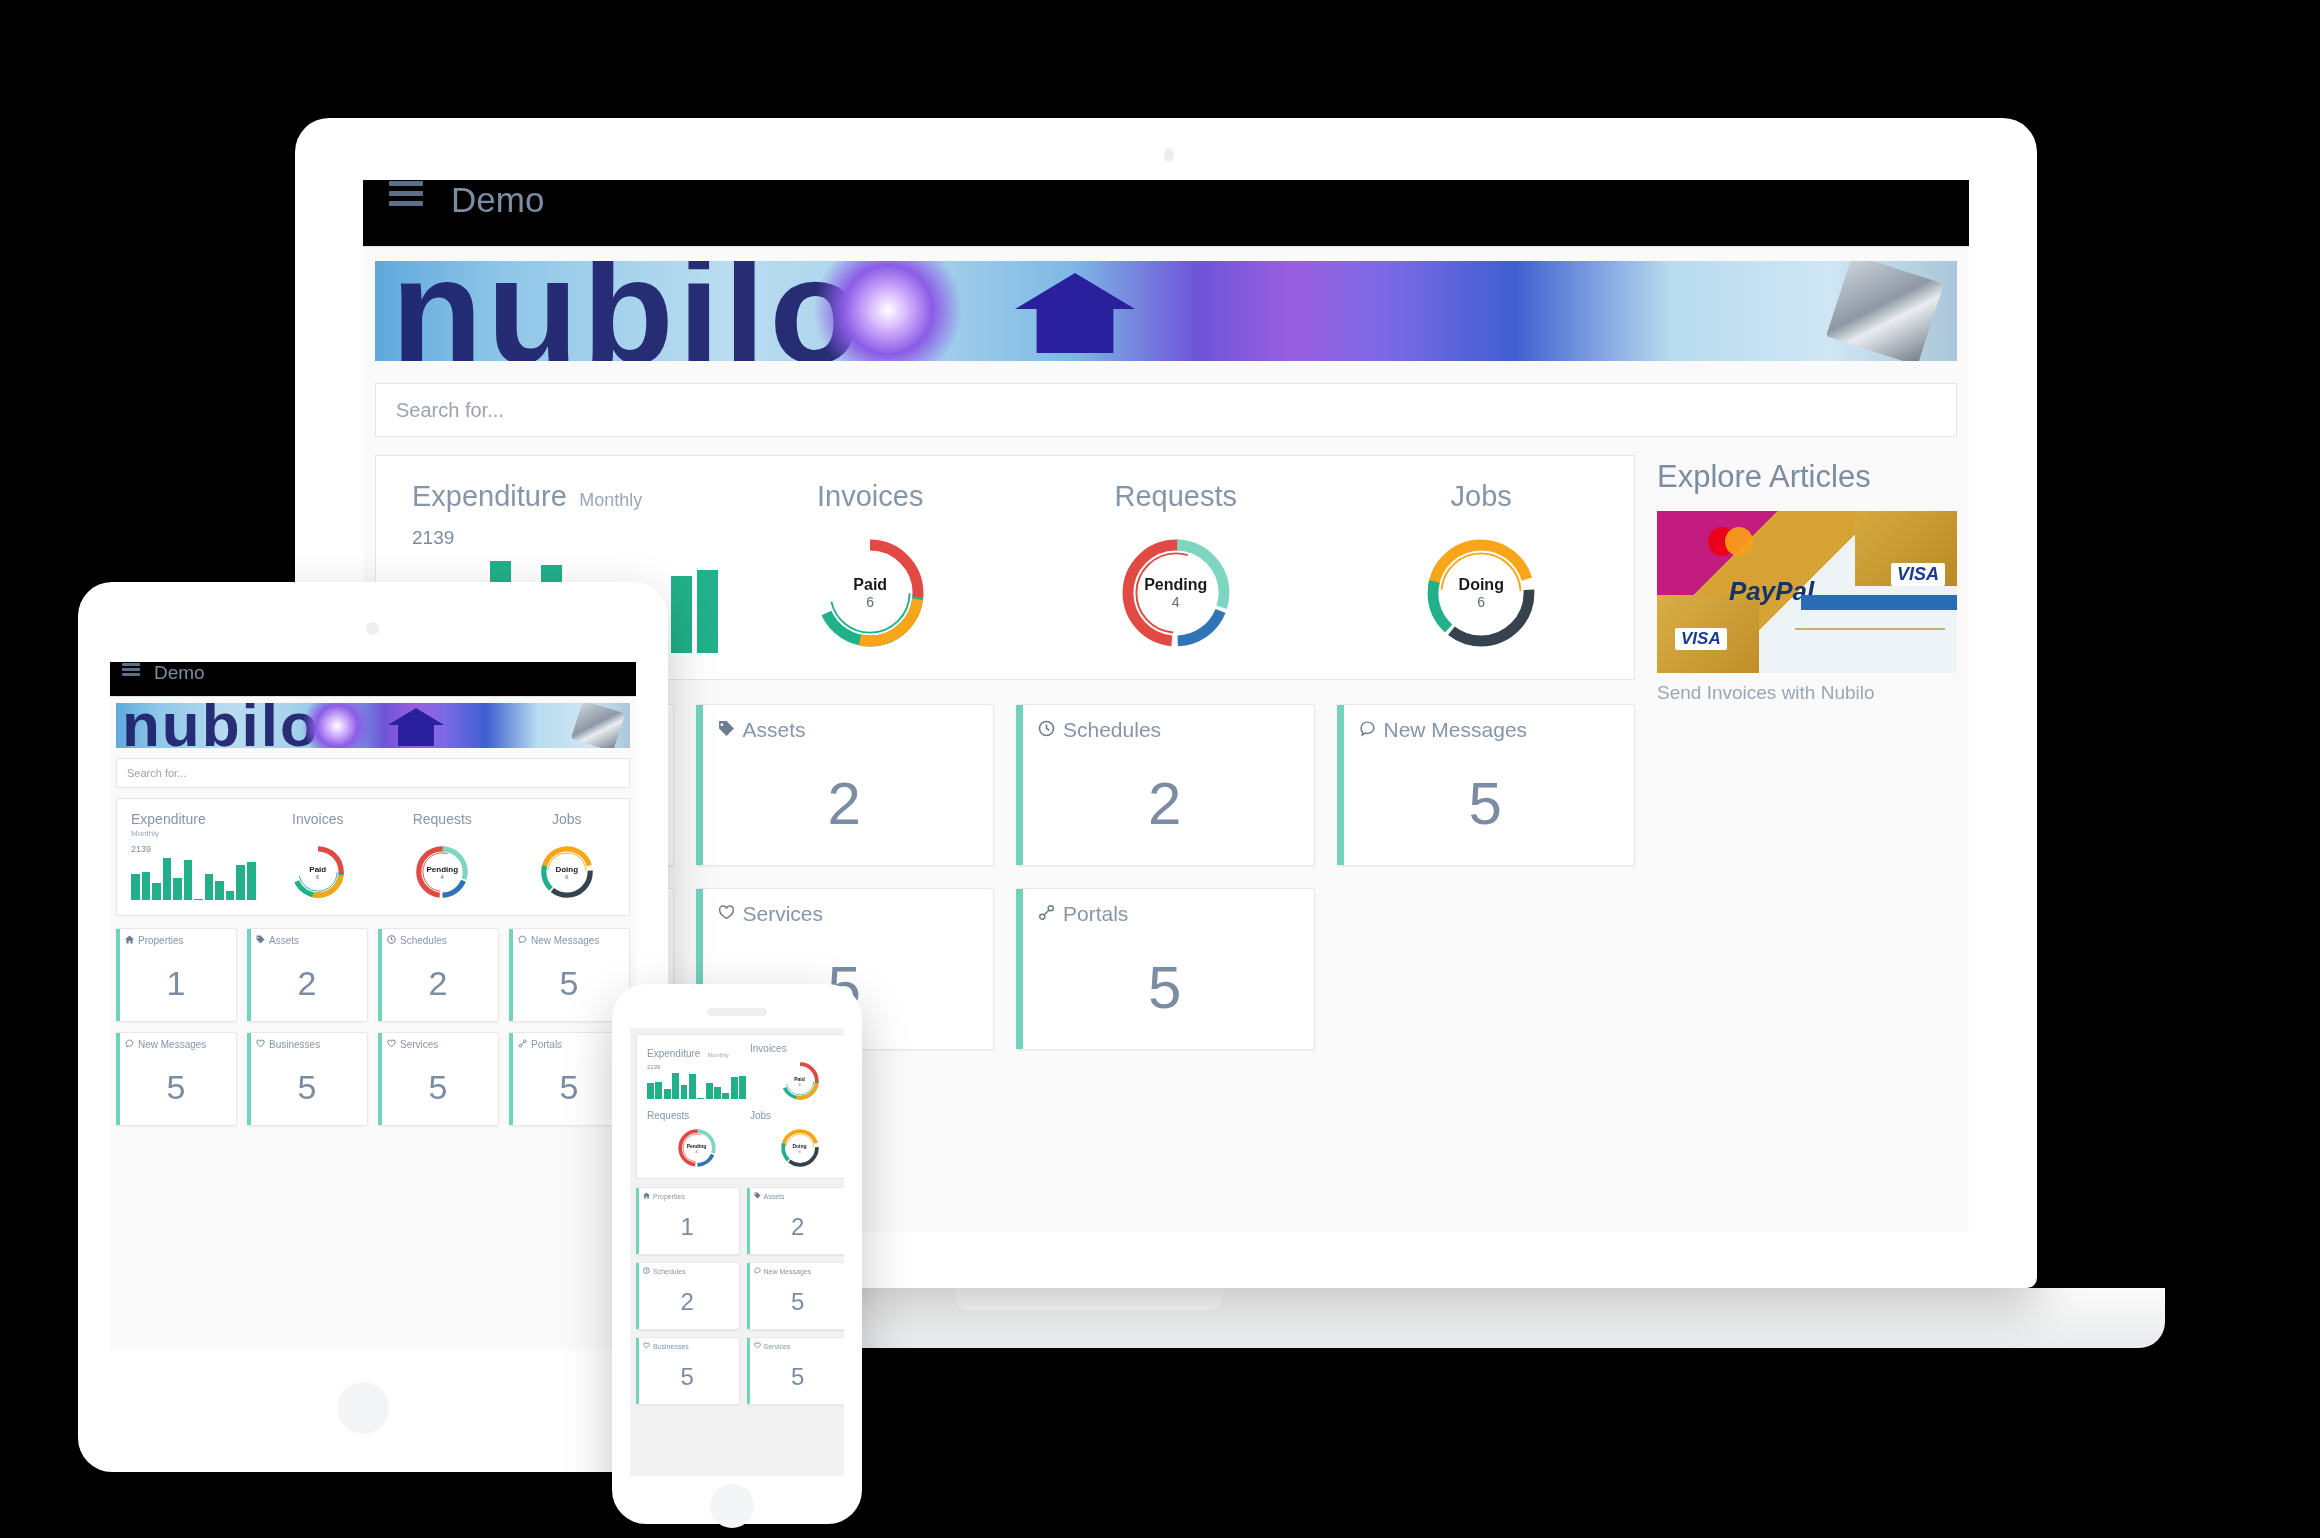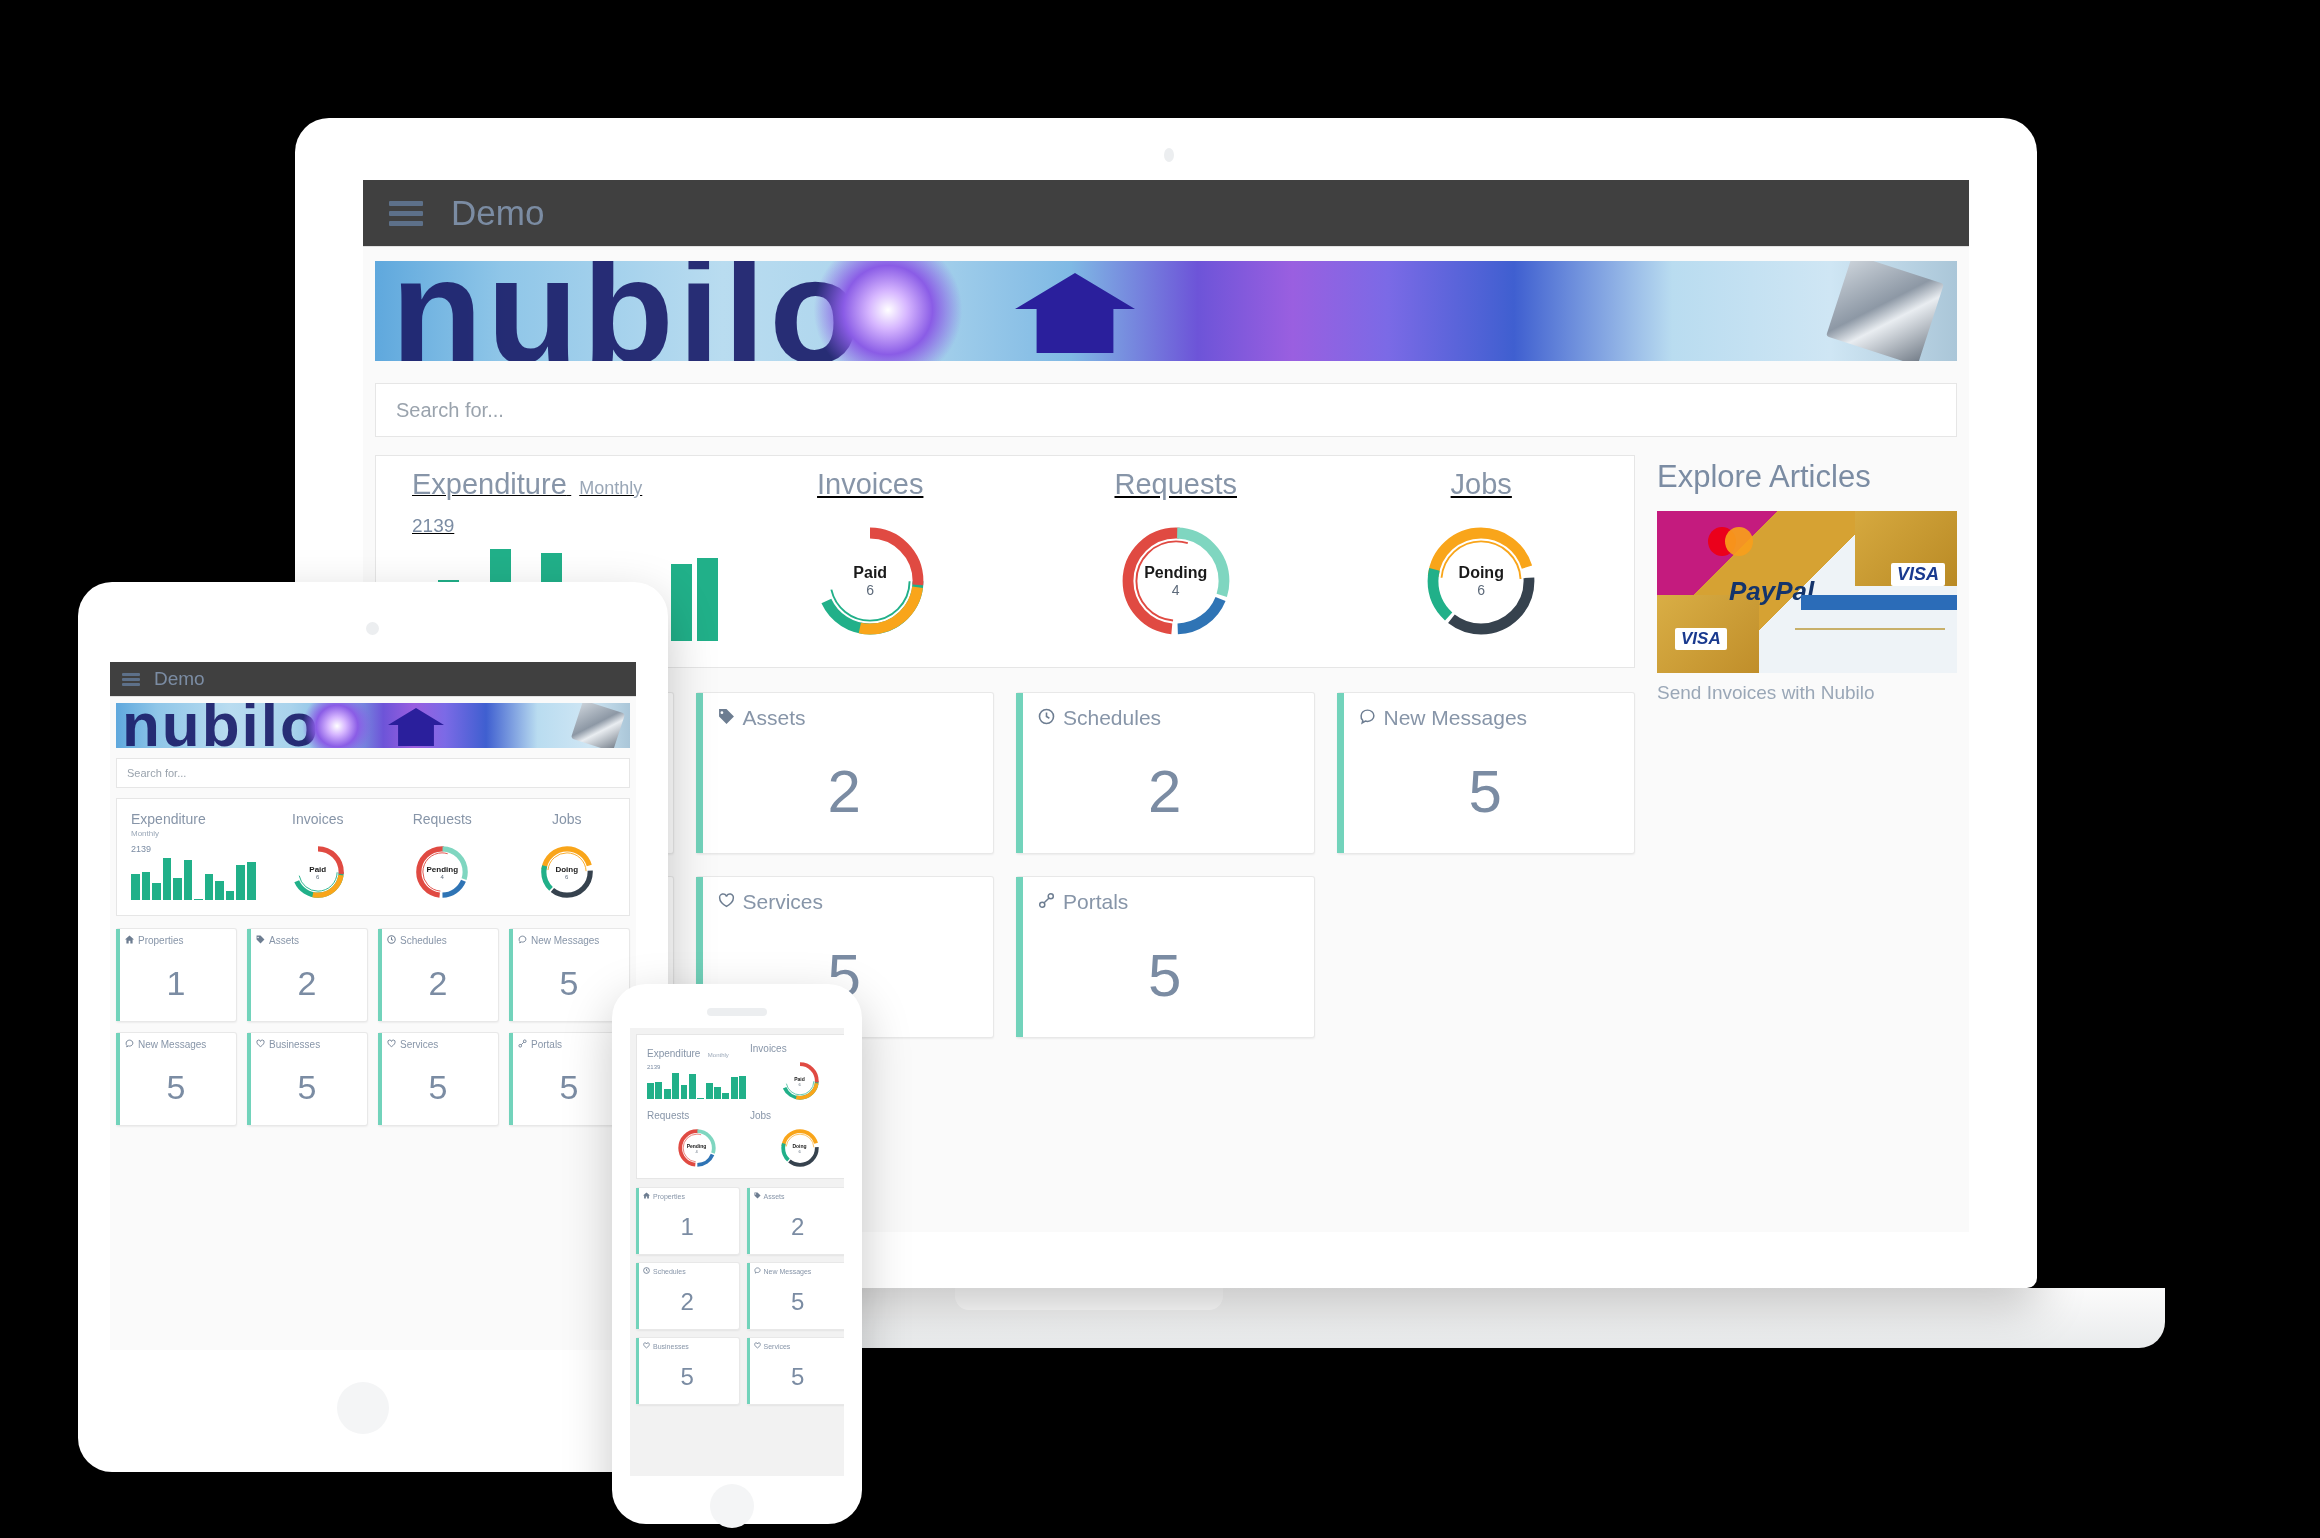--- a/index.html
+++ b/index.html
@@ -1,21 +1,21 @@
 <!DOCTYPE html>
 <html><head>
 <meta charset="utf-8">
 <style>
   html,body{margin:0;padding:0;background:#000;}
   body{width:2320px;height:1538px;overflow:hidden;font-family:"Liberation Sans",sans-serif;}
   #stage{position:relative;width:2320px;height:1538px;background:#000;}
 
   
   .app{background:#fafafa;width:100%;height:100%;overflow:hidden;position:relative;}
-  .appbar{background:#404040;border-bottom:1px solid #e0e0e0;display:flex;align-items:center;}
+  .appbar{background:#000000;border-bottom:1px solid #e0e0e0;display:flex;}
   .burger{display:flex;flex-direction:column;justify-content:center;}
   .burger i{display:block;background:#5d7089;border-radius:1px;}
   .apptitle{color:#7b8ca3;font-weight:400;}
   .banner{background:linear-gradient(90deg,#5fa8dd 0%,#8fc6e8 8%,#b9dcf0 22%,#a9d3ec 34%,#7fb9e4 44%,#6d54d8 52%,#9a5fe0 58%,#7b6ae6 64%,#3f5fd0 72%,#b9dcf0 82%,#cfe6f4 92%,#aac6d8 100%);position:relative;overflow:hidden;}
   .banner .glyphs{position:absolute;inset:0;display:flex;align-items:center;justify-content:flex-start;}
   .banner .g{font-weight:700;color:#1c1f6b;font-family:"Liberation Sans",sans-serif;line-height:.78;opacity:.92;}
   .banner .burst{position:absolute;border-radius:50%;background:radial-gradient(circle,#fff 0%,#d6b6ff 18%,#8a5ce6 42%,rgba(120,70,220,0) 70%);}
   .banner .house{position:absolute;background:#2a1f9c;clip-path:polygon(50% 0,100% 45%,82% 45%,82% 100%,18% 100%,18% 45%,0 45%);}
   .banner .squeegee{position:absolute;background:linear-gradient(135deg,#cfd6dd,#8d98a5 45%,#e9edf1 60%,#6e7884);transform:rotate(18deg);border-radius:3px;}
   .searchwrap{background:#fff;border:1px solid #e6e6e6;display:flex;align-items:center;}
@@ -119,21 +119,21 @@
         </div>
 
         <div class="searchwrap" style="height:52px;margin:22px 12px 0 12px;padding:0 20px;">
           <span class="ph" style="font-size:20px;">Search for...</span>
         </div>
 
         <div style="display:flex;margin:18px 12px 0 12px;gap:18px;align-items:flex-start;">
 
           <div style="flex:1;min-width:0;">
 
-            <div class="panel" style="padding:12px 0 26px 0;text-decoration:underline;">
+            <div class="panel" style="padding:24px 0 26px 0;">
               <div style="display:flex;">
 
                 <div style="flex:1;padding-left:36px;">
                   <div>
                     <span class="kpi-title" style="font-size:29px;">Expenditure</span>
                     <span class="kpi-sub" style="font-size:18px;margin-left:8px;">Monthly</span>
                   </div>
                   <div class="kpi-val" style="font-size:19px;margin-top:14px;">2139</div>
                   <div class="bars" style="display:flex;align-items:flex-end;gap:5px;height:92px;margin-top:12px;">
                       <span style="flex: 1 1 0%; background: rgb(33, 176, 137); height: 62%;"></span>

